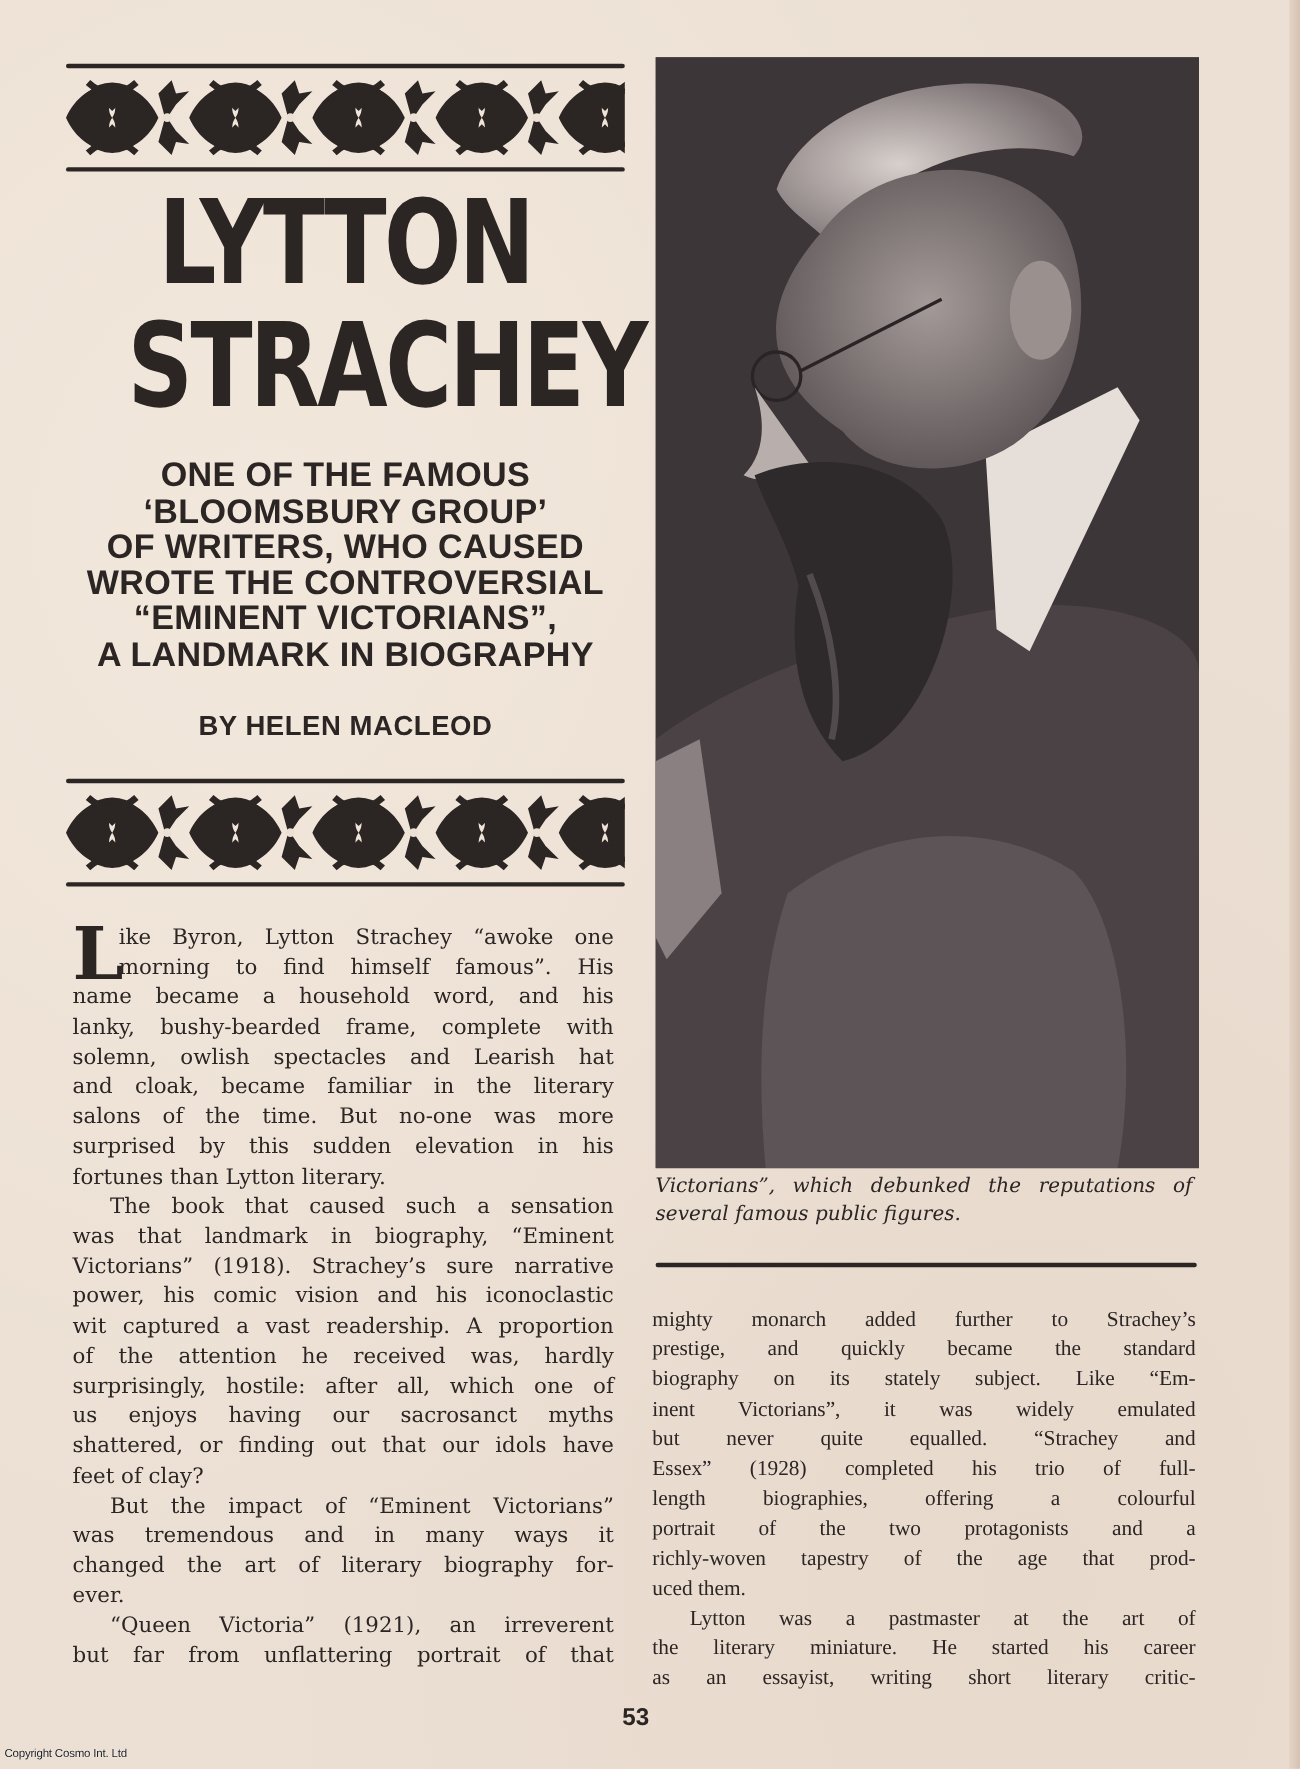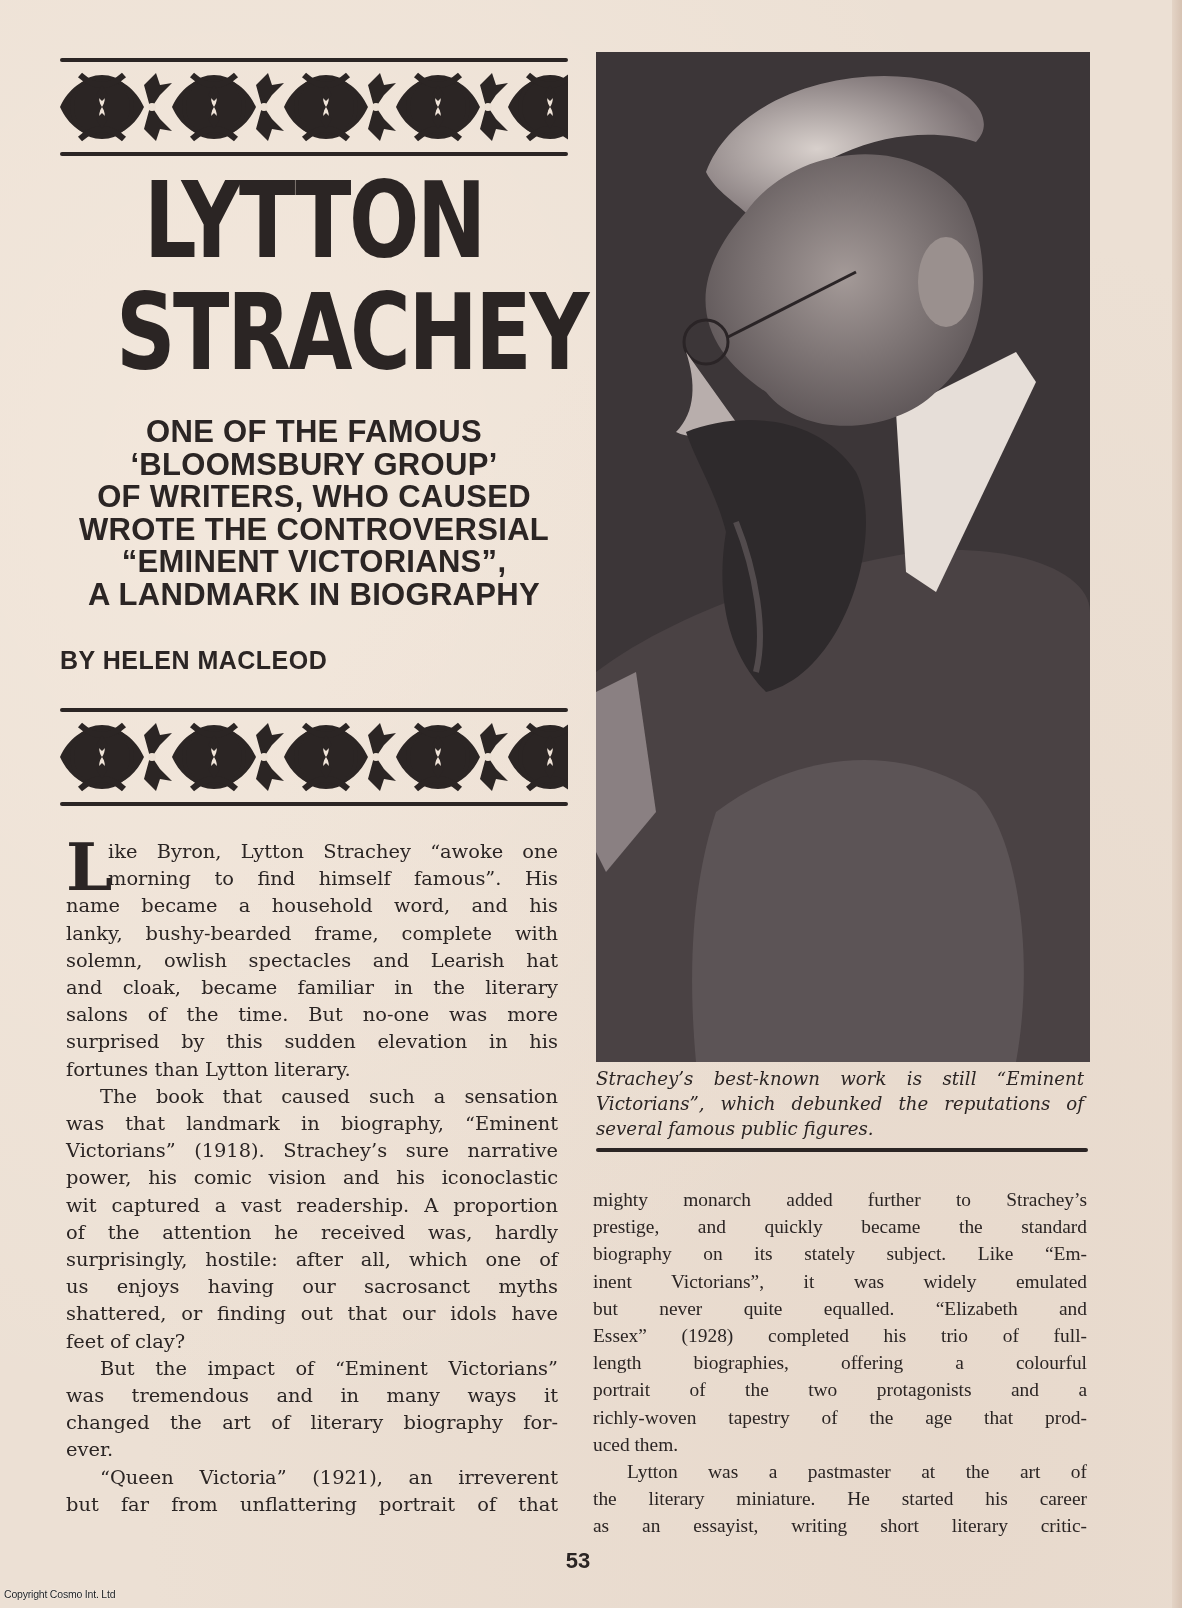--- a/index.html
+++ b/index.html
@@ -35,21 +35,21 @@
 
   .standfirst {
     position: absolute; left: 60px; width: 508px; top: 416px;
     text-align: center; font-family: "Liberation Sans", sans-serif;
     font-weight: bold; font-size: 31px; line-height: 32.5px; color: #2b2524;
     letter-spacing: 0.3px;
   }
   .standfirst .line { display: block; white-space: nowrap; }
   .byline {
     position: absolute; left: 60px; width: 508px; top: 642px;
-    text-align: left; font-family: "Liberation Sans", sans-serif;
+    text-align: center; font-family: "Liberation Sans", sans-serif;
     font-weight: bold; font-size: 25px; line-height: 36px; color: #2b2524;
     letter-spacing: 0.5px;
   }
 
   .col {
     position: absolute; font-family: "DejaVu Serif", serif;
     font-size: 19.4px; line-height: 27.2px; color: #2b2524;
   }
   .col .ln { display: block; white-space: nowrap; text-align: justify; text-align-last: justify; }
   .col .ln.last { text-align-last: left; }
@@ -190,21 +190,20 @@
 
     <path d="M90,380 C140,360 220,360 260,420 C290,480 250,620 170,640 C130,600 120,540 130,480 C120,440 100,410 90,380 Z" fill="#2e2a2c"></path>
     <path d="M140,470 C160,520 170,580 160,620" stroke="#6a6264" stroke-width="6" fill="none" opacity="0.6"></path>
 
     <path d="M0,640 L40,620 L60,760 L10,820 L0,800 Z" fill="#8a8082"></path>
     <rect width="494" height="1010" fill="#000" opacity="0.001" filter="url(#grain)"></rect>
   </svg>
 </div>
 
 <div class="caption">
-  <span class="ln">Strachey’s best-known work is still “Eminent</span>
   <span class="ln">Victorians”, which debunked the reputations of</span>
   <span class="ln last">several famous public figures.</span>
 </div>
 <div class="caption-rule"></div>
 
 <div class="col col-left" id="col-left">
   <div class="dropcap-line">
     <span class="dropcap">L</span>
   <span class="ln dc-indent">ike Byron, Lytton Strachey “awoke one</span>
       <span class="ln dc-indent">morning to find himself famous”. His</span>
@@ -232,21 +231,21 @@
       <span class="ln indent">“Queen Victoria” (1921), an irreverent</span>
       <span class="ln">but far from unflattering portrait of that</span>
     </div>
 </div>
 
 <div class="col col-right" id="col-right">
     <span class="ln">mighty monarch added further to Strachey’s</span>
     <span class="ln">prestige, and quickly became the standard</span>
     <span class="ln">biography on its stately subject. Like “Em-</span>
     <span class="ln">inent Victorians”, it was widely emulated</span>
-    <span class="ln">but never quite equalled. “Elizabeth and</span>
+    <span class="ln">but never quite equalled. “Strachey and</span>
     <span class="ln">Essex” (1928) completed his trio of full-</span>
     <span class="ln">length biographies, offering a colourful</span>
     <span class="ln">portrait of the two protagonists and a</span>
     <span class="ln">richly-woven tapestry of the age that prod-</span>
     <span class="ln last">uced them.</span>
     <span class="ln indent">Lytton was a pastmaster at the art of</span>
     <span class="ln">the literary miniature. He started his career</span>
     <span class="ln">as an essayist, writing short literary critic-</span>
   </div>
 

